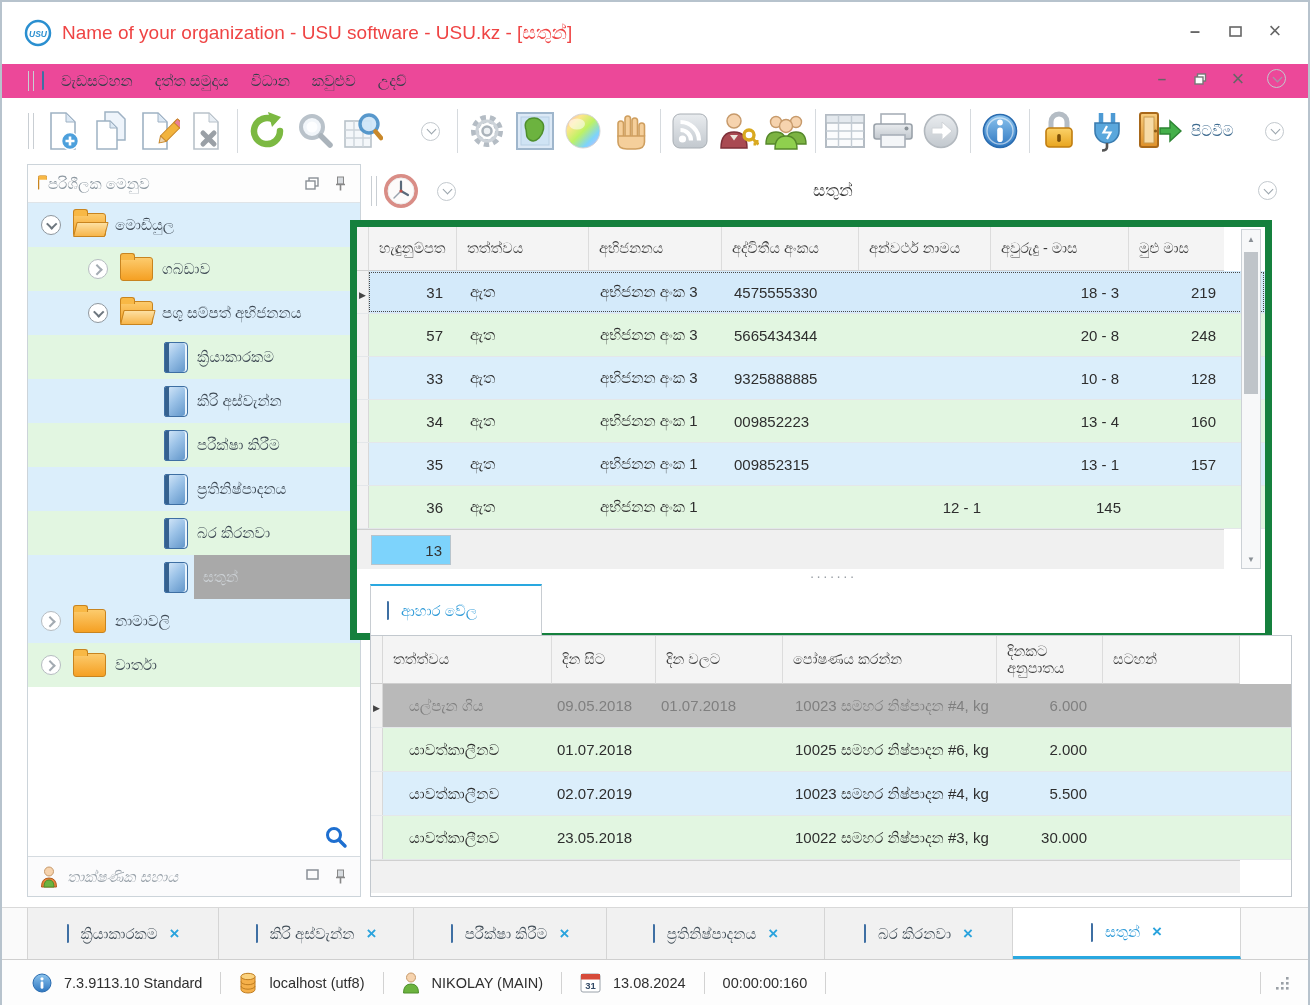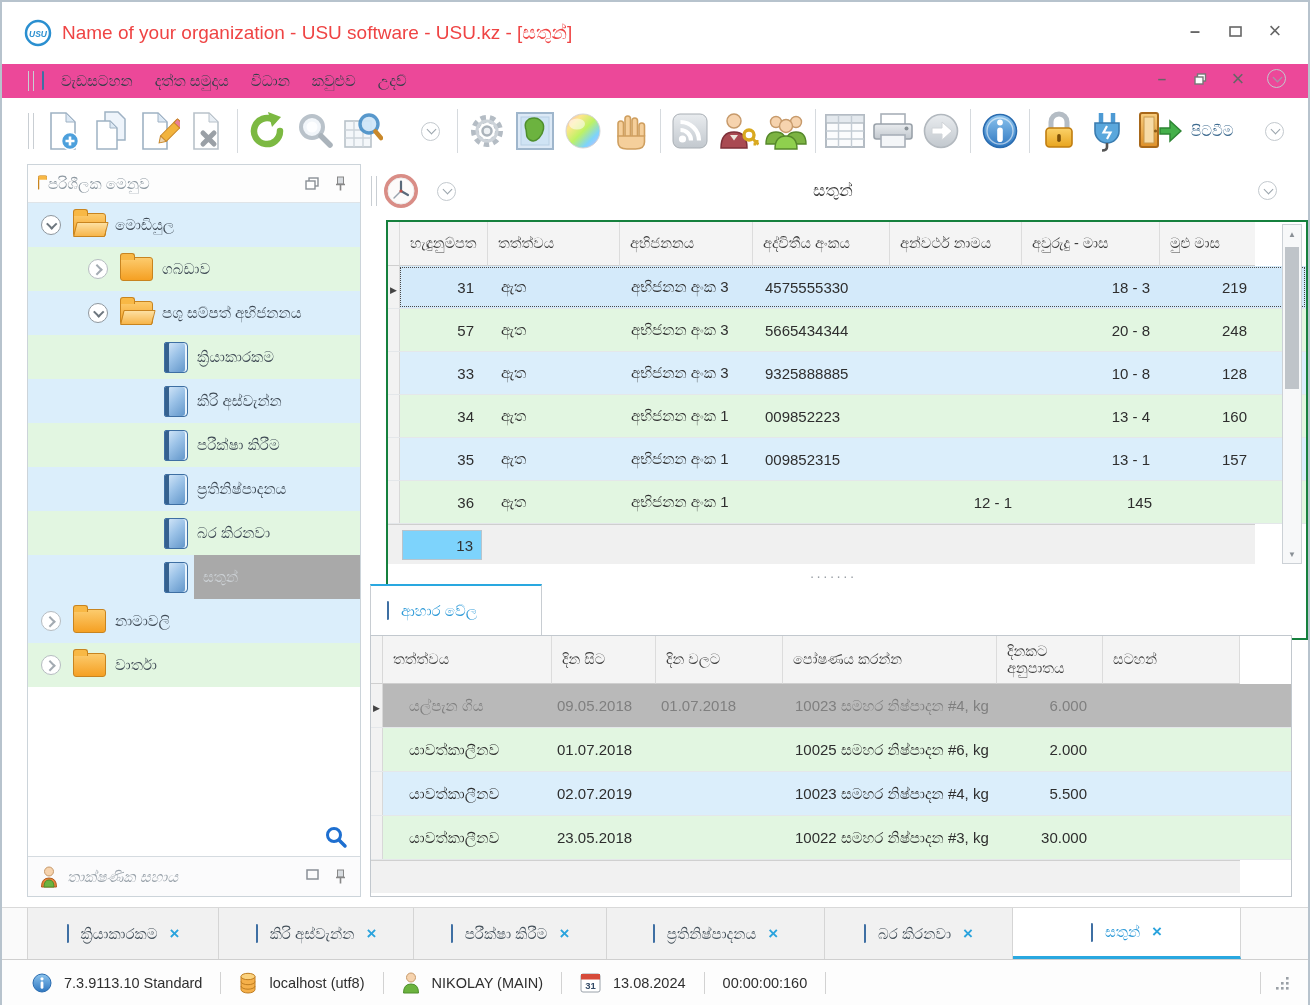--- a/index.html
+++ b/index.html
@@ -63,21 +63,21 @@
   .sb-support { position:absolute; left:0; right:0; bottom:0; height:40px; border-top:1px solid #d5dbe0; background:#fbfbfc; display:flex; align-items:center; padding:0 12px;font-style:italic; }
   .sb-support-label { font-size:15px; color:#9aa3ab; margin-left:9px; flex:1; }
 
   
   .main-header { position:absolute; left:365px; top:165px; width:932px; height:48px; display:flex; align-items:center; }
   .mh-grip { width:6px; height:30px; border-left:1px solid #c9ced3; border-right:1px solid #c9ced3; margin:0 6px 0 4px; }
   .mh-title { position:absolute; left:0; right:0; text-align:center; font-size:17px; color:#3a3a3a; }
   .mh-chev-r { position:absolute; right:22px; top:14px; }
 
   
-  .grid-outer { position:absolute; left:384px; top:218px; width:922px; height:420px; border:2px solid #15803d; background:#fff; }
+  .grid-outer { position:absolute; left:348px; top:218px; width:922px; height:420px; border:7px solid #15803d; background:#fff; }
   .mt-row { display:grid; grid-template-columns:12px 88px 132px 133px 137px 132px 138px 95px; position:relative; }
   .mt-head { height:44px; }
   .mt-head .hcell { background:#f4f4f4; border-right:1px solid #dcdcdc; border-bottom:1px solid #cfcfcf; font-size:14.5px; color:#3c3c3c; display:flex; align-items:center; padding-left:10px; }
   .mt-head .mk { background:#f4f4f4; border-bottom:1px solid #cfcfcf; border-right:1px solid #dcdcdc; }
   .mt-data { height:43px; border-bottom:1px solid #e4e7ea; }
   .mcell { display:flex; align-items:center; font-size:15px; color:#2e2e2e; overflow:hidden; white-space:nowrap; }
   .mk { background:#f2f2f2; border-right:1px solid #d8d8d8; justify-content:center; }
   .arr::before { content:"▶"; font-size:9px; color:#444; }
   .r-blue { background:#dbeefb; } .r-green { background:#e2f6e1; }
   .r-sel { background:#d4eafa; }

